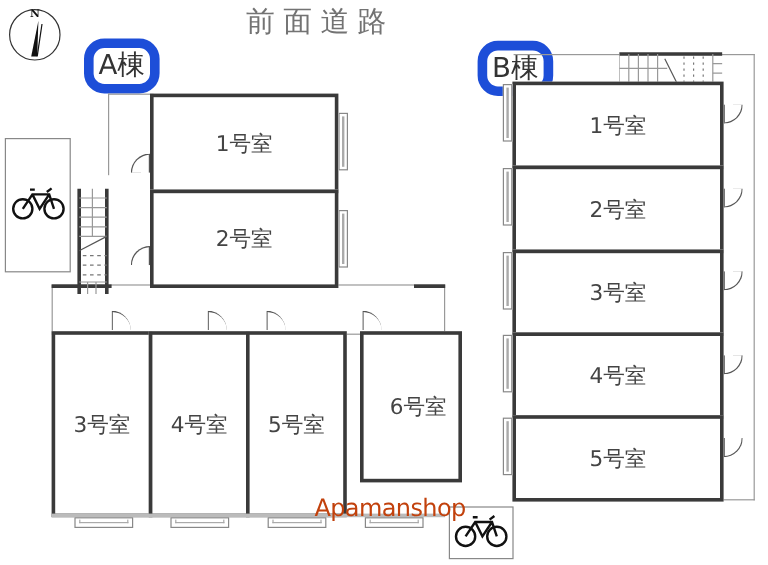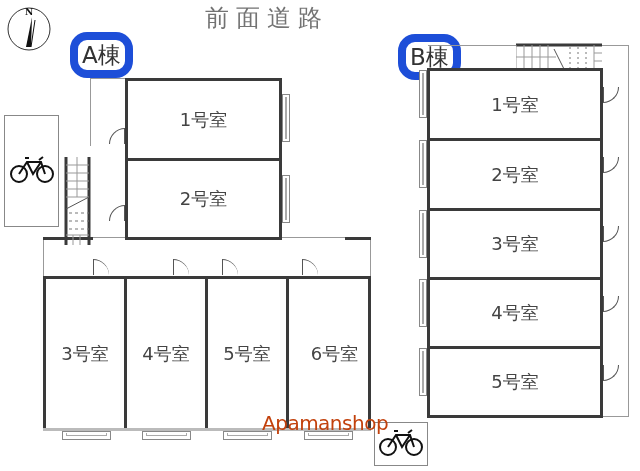--- a/index.html
+++ b/index.html
@@ -92,21 +92,21 @@
 
 <div class="room" style="left:43px;top:276px;width:84px;height:155px;">
   <span>3号室</span>
 </div>
 <div class="room" style="left:124px;top:276px;width:84px;height:155px;">
   <span>4号室</span>
 </div>
 <div class="room" style="left:205px;top:276px;width:84px;height:155px;">
   <span>5号室</span>
 </div>
-<div class="room" style="left:286px;top:276px;width:85px;height:155px;padding-left:12px;">
+<div class="room" style="left:300px;top:276px;width:85px;height:126px;padding-left:12px;">
   <span>6号室</span>
 </div>
 <div class="abs" style="left:43px;top:428px;width:328px;height:3px;background:#bbb;"></div>
 <div class="door up" style="left:93px;top:259px;"></div>
 <div class="door up" style="left:173px;top:259px;"></div>
 <div class="door up" style="left:222px;top:259px;"></div>
 <div class="door up" style="left:302px;top:259px;"></div>
 <div class="win-h" style="left:62px;top:431px;width:49px;"></div>
 <div class="win-h" style="left:142px;top:431px;width:49px;"></div>
 <div class="win-h" style="left:223px;top:431px;width:49px;"></div>

